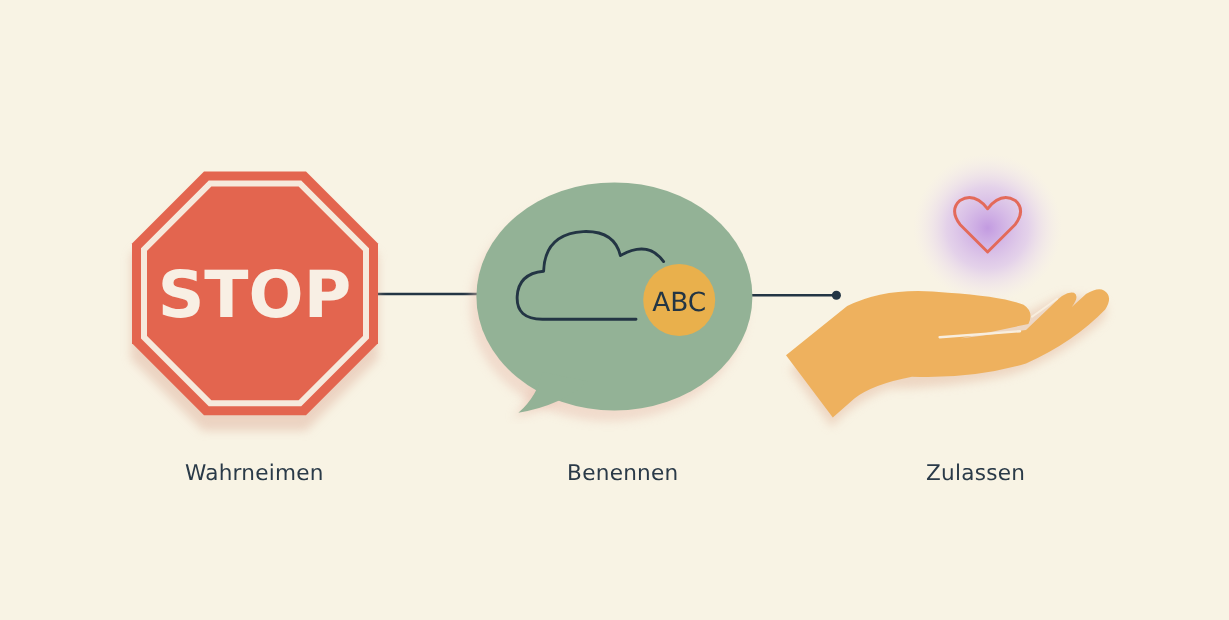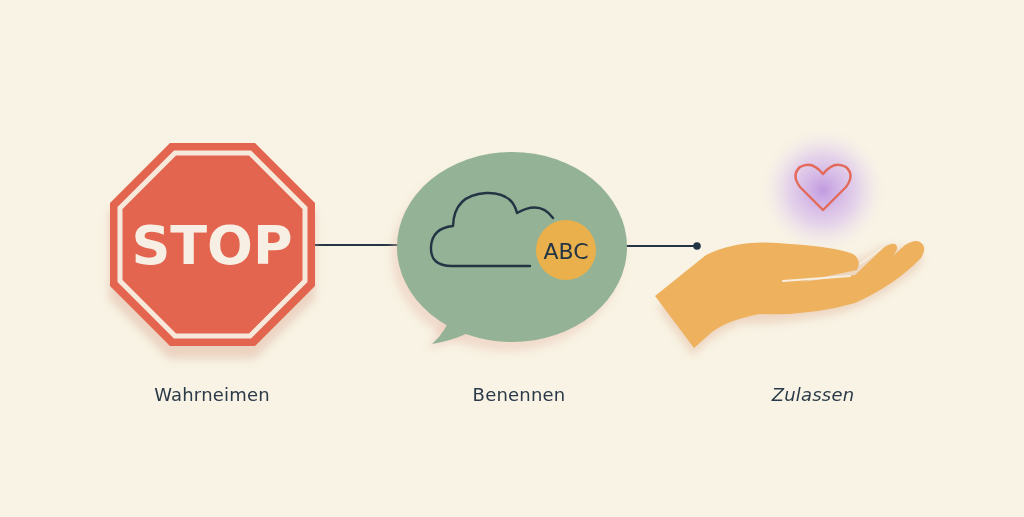--- a/index.html
+++ b/index.html
@@ -89,14 +89,14 @@
 
       <path d="M 655 296 L 706 255 Q 740 238 790 244 Q 835 247 853 254 Q 862 260 857 270 L 800 282 L 855 275 L 877 254 Q 888 242 895 244 Q 900 247 893 256 L 880 268 L 905 245 Q 915 239 920 242 Q 928 247 921 258 Q 895 285 855 303 Q 810 316 760 314 Q 728 320 712 332 L 694 348 Z" fill="#eeb15e"></path>
 
       <path d="M 783 281 L 850 276" stroke="#f8eede" stroke-width="2" fill="none" stroke-linecap="round"></path>
       <path d="M 860 264 L 881 249" stroke="#f8eede" stroke-width="1.6" fill="none" stroke-linecap="round"></path>
     </g>
   </svg>
 
   <div class="label" style="left:212px;">Wahrneimen</div>
   <div class="label" style="left:519px;">Benennen</div>
-  <div class="label" style="left:813px;font-style:italic;">Zulassen</div>
+  <div class="label" style="left:813px;">Zulassen</div>
 </div>
 
 </body></html>

